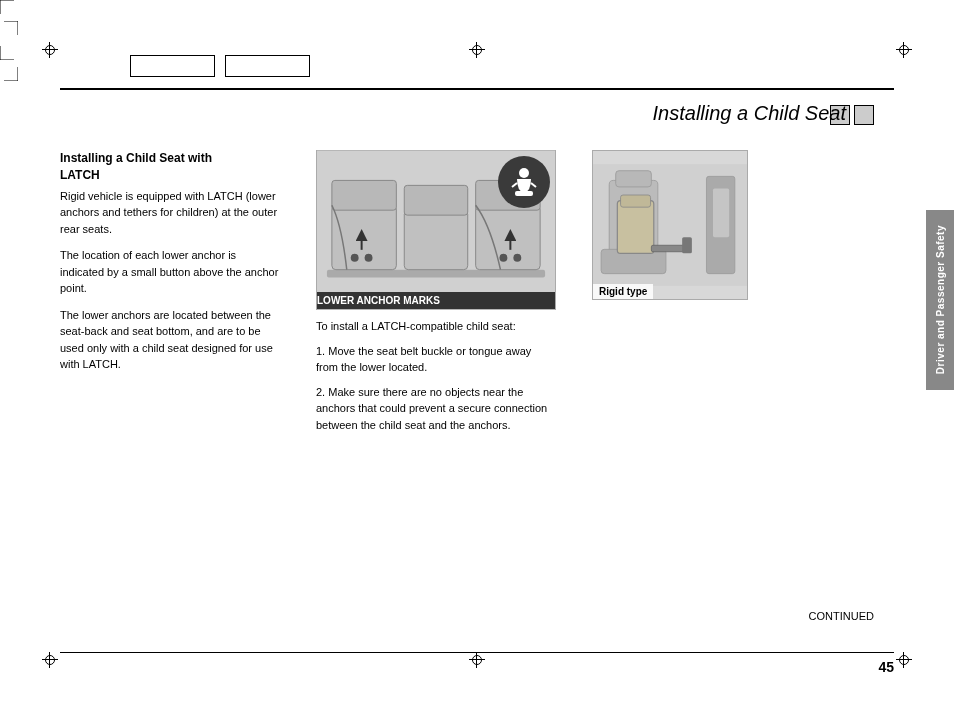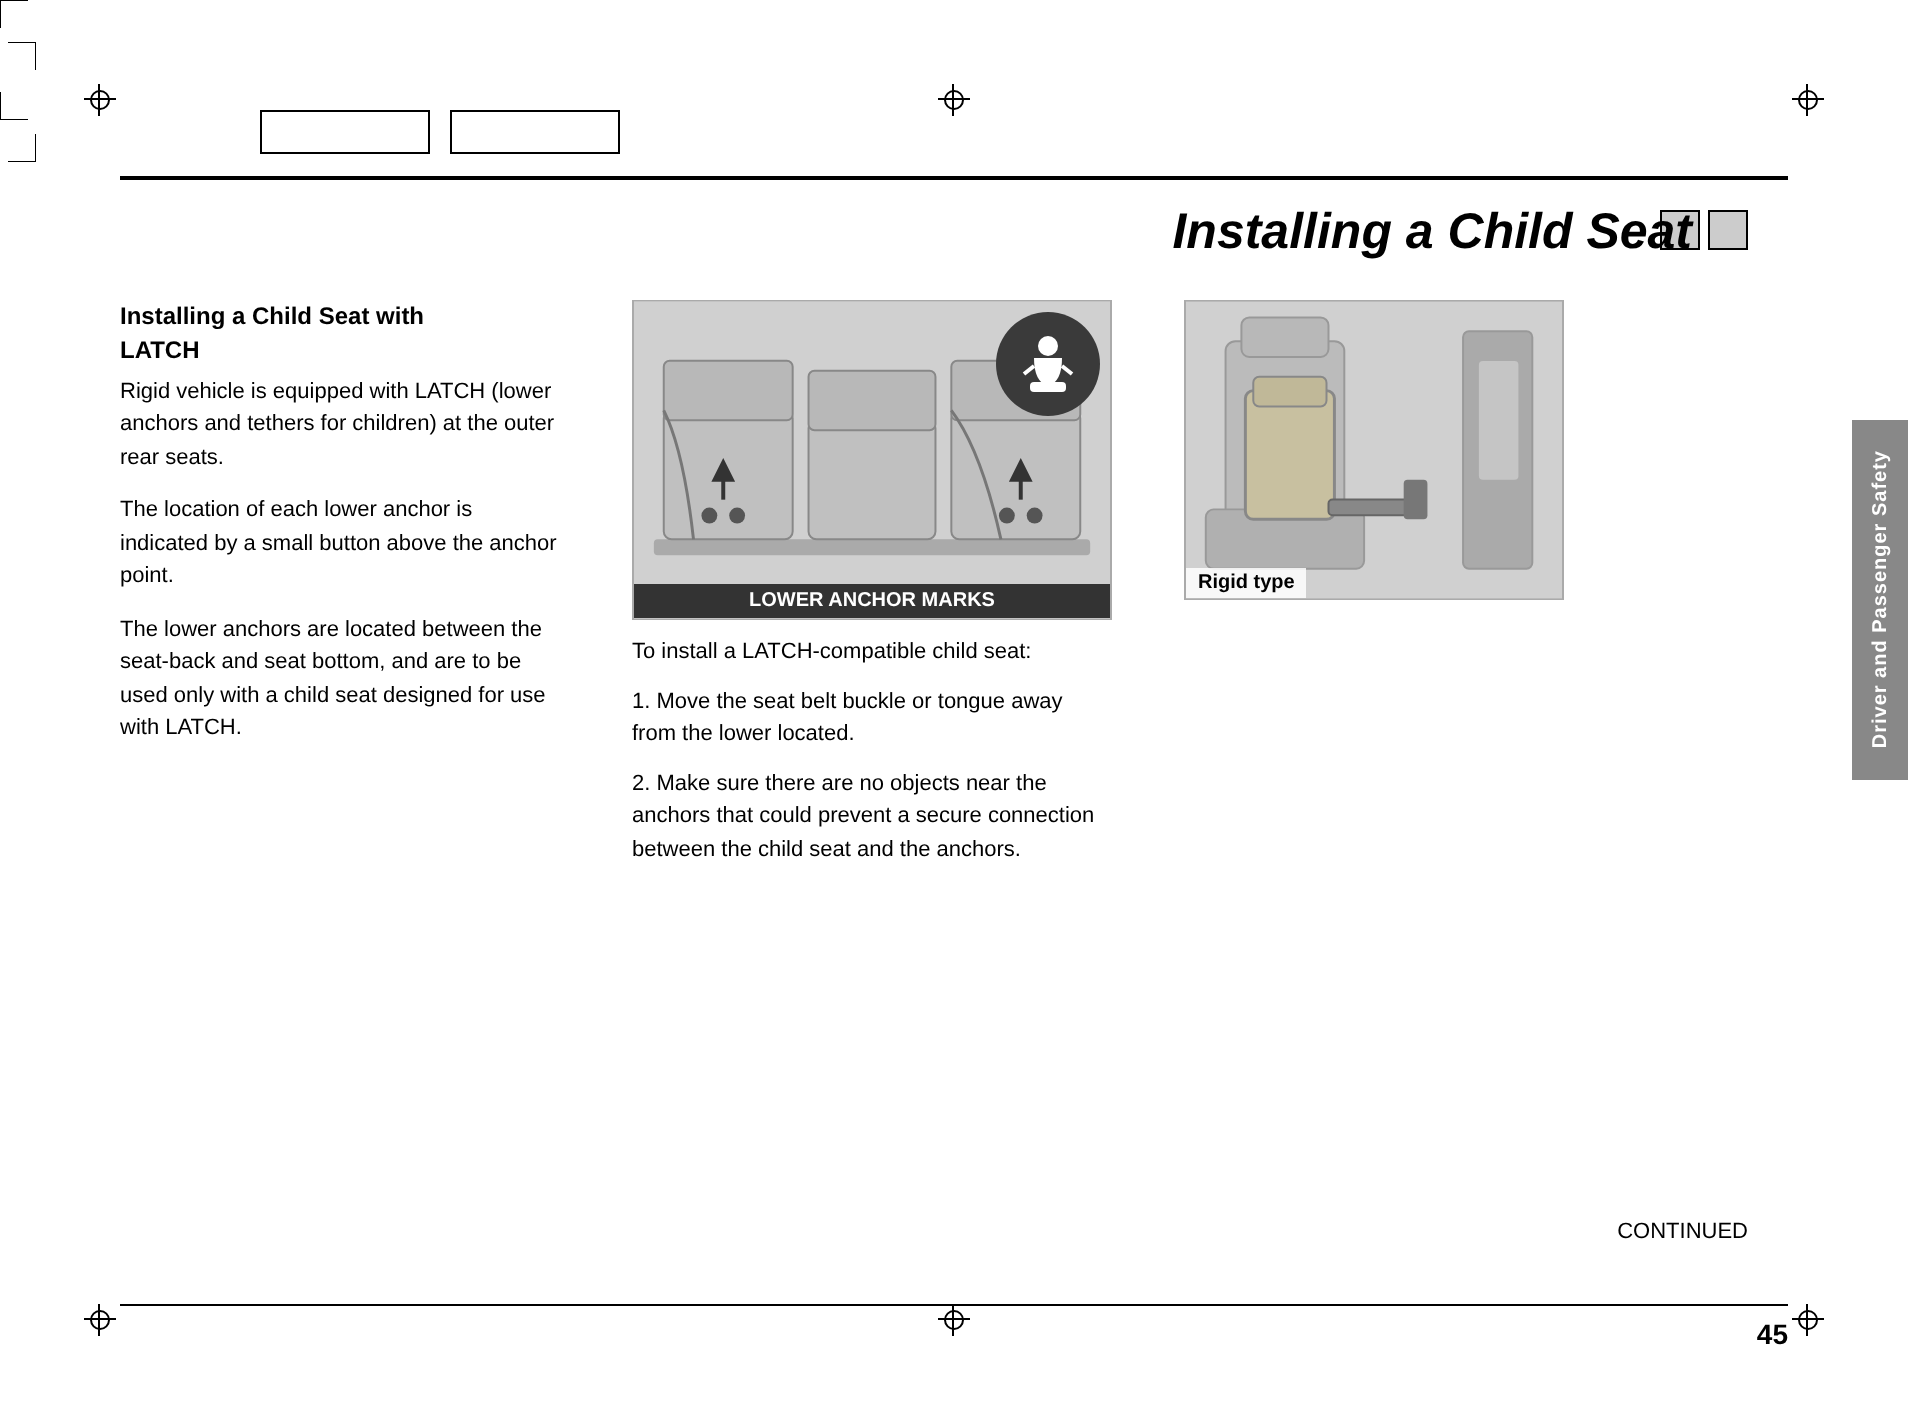--- a/index.html
+++ b/index.html
@@ -165,21 +165,21 @@
       margin-bottom: 4px;
     }
 
     .img-label {
       position: absolute;
       bottom: 0;
       left: 0;
       right: 0;
       background: #333;
       color: #fff;
-      text-align: center;
+      text-align: left;
       font-size: 10px;
       font-weight: bold;
       padding: 3px 0;
     }
 
     .rigid-img {
       width: 180px;
       height: 150px;
       margin-bottom: 4px;
     }
@@ -285,21 +285,21 @@
 </div>
 
 <div class="header-line"></div>
 
 <div class="header-boxes">
   <div class="header-box"></div>
   <div class="header-box"></div>
 </div>
 
 <div style="position:absolute; top:102px; right:108px;">
-  <span style="font-size:25px; font-weight:bold; font-style:italic;">Installing a Child Seat</span>
+  <span style="font-size:20px; font-weight:normal; font-style:italic;">Installing a Child Seat</span>
 </div>
 
 <div class="sidebar-tab">
   <span class="sidebar-tab-text">Driver and Passenger Safety</span>
 </div>
 
 <div class="main-content">
 
   <div class="left-col">
     <div class="section-title">
@@ -366,21 +366,21 @@
     <div class="step-text">
       <p><span style="font-weight:normal;">1.</span> <span>Move the seat belt buckle or tongue away from the lower located.</span></p>
     </div>
     <div class="step-text">
       <p><span>2.</span> <span>Make sure there are no objects near the anchors that could prevent a secure connection between the child seat and the anchors.</span></p>
     </div>
   </div>
 
   <div class="right-col">
 
-    <div class="img-box rigid-img" style="width:190px; height:150px; margin-bottom:4px;">
+    <div class="img-box rigid-img" style="width:156px; height:150px; margin-bottom:4px;">
       <svg width="190" height="150" viewBox="0 0 190 150">
         <rect width="190" height="150" fill="#d0d0d0"></rect>
 
         <rect x="20" y="20" width="60" height="100" fill="#bbb" rx="5" stroke="#999" stroke-width="1"></rect>
 
         <rect x="10" y="105" width="80" height="30" fill="#b0b0b0" rx="4" stroke="#999" stroke-width="1"></rect>
 
         <rect x="28" y="8" width="44" height="20" fill="#b8b8b8" rx="4" stroke="#999" stroke-width="1"></rect>
 
         <rect x="30" y="45" width="45" height="65" fill="#c8c0a0" rx="4" stroke="#888" stroke-width="1.5"></rect>

